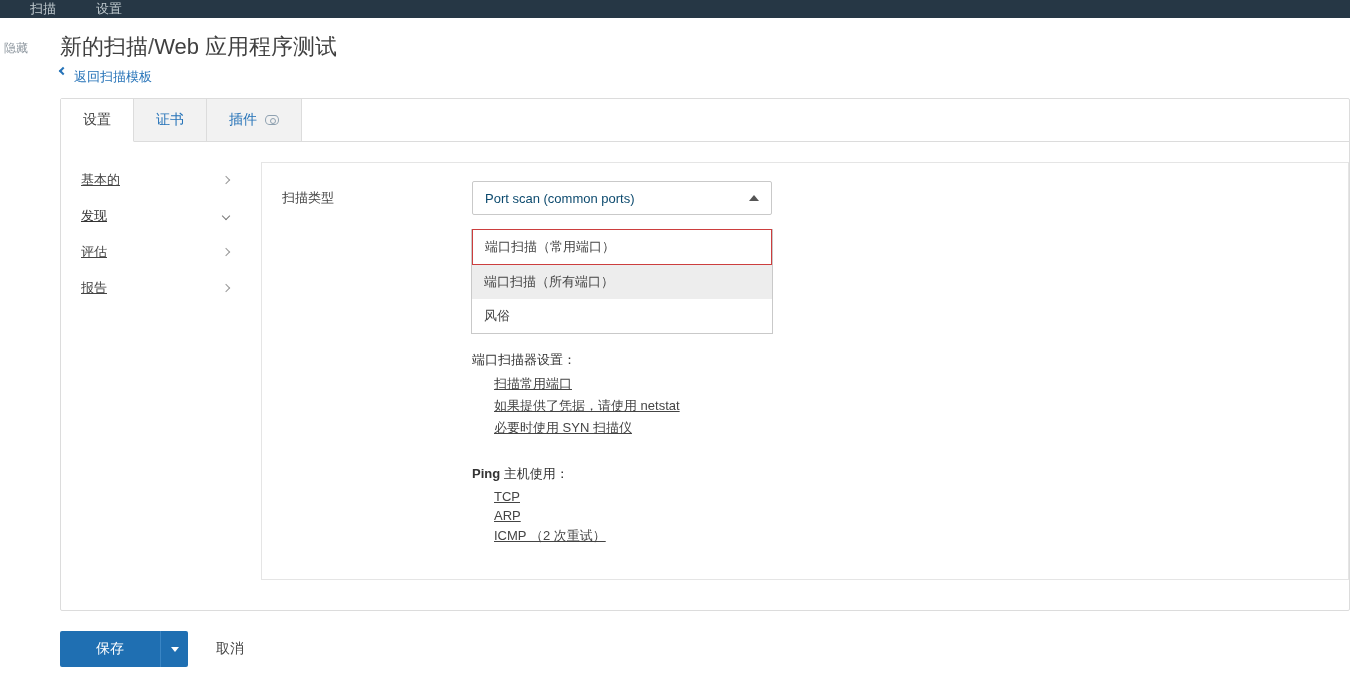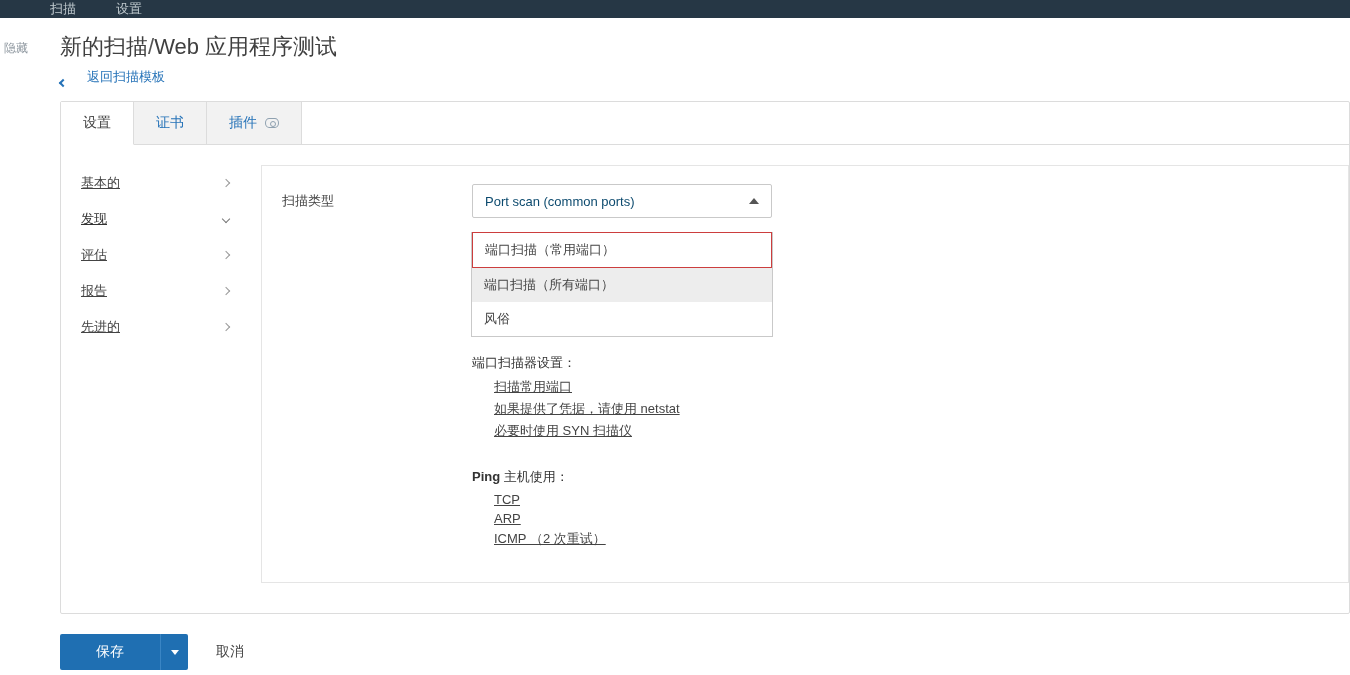--- a/index.html
+++ b/index.html
@@ -1,26 +1,26 @@
 <!DOCTYPE html>
 <html><head>
 <meta charset="utf-8">
 <style>
   * { box-sizing: border-box; margin: 0; padding: 0; }
   html, body { font-family: -apple-system, BlinkMacSystemFont, "Segoe UI", Arial, sans-serif; font-size: 13px; color: #333; background: #fff; }
   .topbar { background: #263745; color: #9bb; height: 18px; width: 100%; }
-  .topbar .tabs { display: flex; gap: 40px; padding-left: 50px; padding-top: 0px; font-size: 13px;}
+  .topbar .tabs { display: flex; gap: 40px; padding-left: 30px; padding-top: 0px; font-size: 13px;}
   .topbar .tab { color:#bfc9ce; padding-top:0; }
   .page { display: flex; }
   .leftgutter { width: 60px; padding-top: 22px; padding-left:4px; color:#8f98a0; font-size:12px;}
   .main { flex: 1; padding-right: 0; }
   .header { padding: 14px 0 6px 0;}
   .title-line { font-size: 22px; font-weight: 400; color:#3f3f3f;}
   .title-line .sep { color:#555; }
-  .backlink { display: inline-flex; align-items: flex-end; gap: 21px; color:#2673b8; text-decoration:none; font-size:13px; margin-top:6px; cursor:pointer;}
+  .backlink { display: inline-flex; align-items: flex-start; gap: 8px; color:#2673b8; text-decoration:none; font-size:13px; margin-top:6px; cursor:pointer;}
   .chev-left { display:inline-block; width:6px; height:6px; border-left:2px solid #2673b8; border-bottom:2px solid #2673b8; transform: rotate(45deg); }
   .card { border:1px solid #dcdcdc; border-radius:2px; margin-top:6px; }
   .top-tabs { display:flex; border-bottom:1px solid #dcdcdc; align-items:stretch;}
   .top-tabs .ttab { padding:12px 22px; font-size:14px; cursor:pointer; color:#2673b8; background:#f2f2f2; border-right:1px solid #dcdcdc;}
   .top-tabs .ttab.active { background:#fff; color:#444; border-bottom:1px solid #fff; margin-bottom:-1px;}
   .top-tabs .ttab.plug { display:flex; align-items:center; gap:8px;}
   .eye-icon { display:inline-block; width:14px; height:10px; border:1px solid #8fa1b0; border-radius:60% 60% 60% 60% / 100% 100% 100% 100%; position:relative;}
   .eye-icon::after{content:""; position:absolute; top:2px; left:4px; width:4px; height:4px; border:1px solid #8fa1b0; border-radius:50%;}
   .body { display:flex; padding: 20px 0 30px 0;}
   .sidemenu { width: 180px; padding: 0 0 0 18px; }
@@ -96,24 +96,20 @@
             <span class="chev-sm open"></span>
           </div>
           <div class="sm-item">
             <span>评估</span>
             <span class="chev-sm"></span>
           </div>
           <div class="sm-item">
             <span>报告</span>
             <span class="chev-sm"></span>
           </div>
-          <div class="sm-item">
-            <span>先进的</span>
-            <span class="chev-sm"></span>
-          </div>
         </div>
 
         <div class="content">
           <div class="row">
             <div class="row-label">扫描类型</div>
             <div class="dropdown">
               <div class="dd-head">
                 <span>Port scan (common ports)</span>
                 <span class="tri-up"></span>
               </div>

